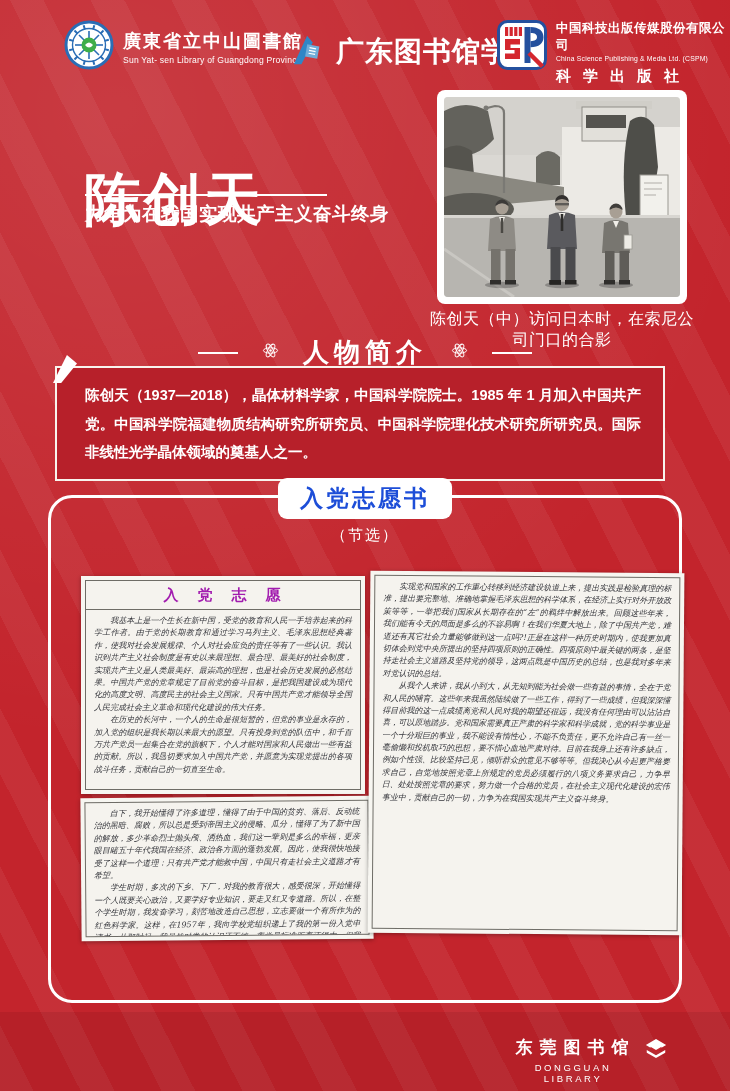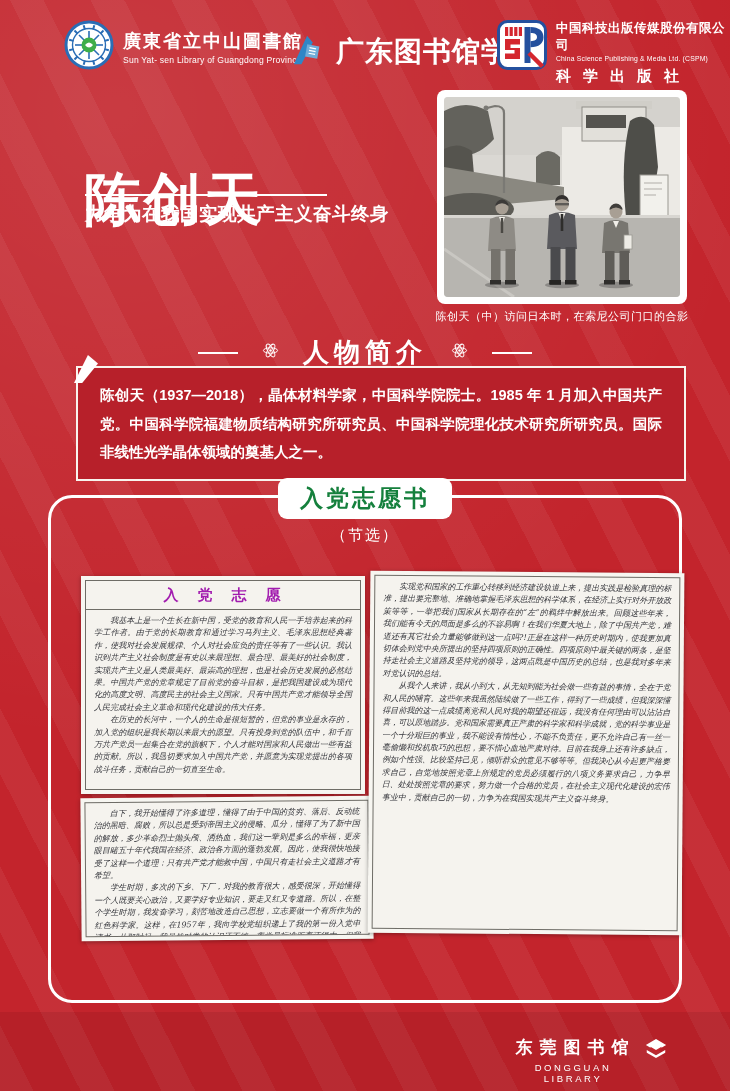--- a/index.html
+++ b/index.html
@@ -27,38 +27,38 @@
   
   .name{position:absolute;left:84px;top:124px;font-size:57px;font-weight:bold;letter-spacing:3px;
         font-family:"DejaVu Serif","Liberation Serif",serif;}
   .rule{position:absolute;left:85px;top:194px;width:242px;height:2px;background:#fff;}
   .quote{position:absolute;left:85px;top:201px;font-size:18.5px;font-weight:bold;letter-spacing:.5px;}
 
   .photo-card{position:absolute;left:437px;top:90px;width:250px;height:214px;background:#fff;
               border-radius:8px;box-sizing:border-box;padding:7px;}
   .photo-card svg{display:block;width:236px;height:200px;border-radius:4px;}
   .photo-caption{position:absolute;left:430px;top:309px;width:264px;text-align:center;
-                 font-family:"DejaVu Serif","Liberation Serif",serif;font-size:11px;letter-spacing:.5px;}
+                 font-family:"DejaVu Serif","Liberation Serif",serif;font-size:16px;letter-spacing:.5px;}
 
   
   .profile-head{position:absolute;left:0;top:335px;width:730px;display:flex;
                 justify-content:center;align-items:center;gap:24px;}
   .seg{width:40px;height:2px;background:#fff;}
   .profile-head h2{margin:0;font-size:26px;font-weight:bold;letter-spacing:5px;}
-  .bio-box{position:absolute;left:76px;top:366px;width:610px;min-height:96px;box-sizing:border-box;
-           background:#b7202a;border:2px solid #f8f4ee;padding:13px 22px 12px 22px;
+  .bio-box{position:absolute;left:55px;top:366px;width:610px;min-height:96px;box-sizing:border-box;
+           background:#b7202a;border:2px solid #f8f4ee;padding:13px 22px 12px 28px;
            font-size:14.5px;font-weight:bold;line-height:1.98;text-align:justify;}
   .fold{position:absolute;left:-4px;top:-13px;width:24px;height:28px;background:#fff;
         clip-path:polygon(0 100%,58% 0,100% 30%,34% 100%);}
 
   
   .panel{position:absolute;left:48px;top:495px;width:634px;height:508px;box-sizing:border-box;
          border:3px solid #fff;border-radius:24px;}
   .panel-label{position:absolute;left:50%;top:-20px;transform:translateX(-50%);background:#fff;
-               color:#15803d;font-size:23px;font-weight:bold;letter-spacing:3px;
+               color:#1d4ed8;font-size:23px;font-weight:bold;letter-spacing:3px;
                padding:5px 22px;border-radius:9px;white-space:nowrap;}
   .excerpt{position:absolute;left:0;top:28px;width:100%;text-align:center;font-size:15px;letter-spacing:2px;}
 
   .doc{position:absolute;background:#f7f6f1;padding:4px;box-sizing:border-box;
        box-shadow:0 1px 4px rgba(0,0,0,.35);}
   .doc-inner{border:1px solid #6e6c66;height:100%;box-sizing:border-box;overflow:hidden;
              background:#f5f3ee;}
   .doc-title{border-bottom:1px solid #6e6c66;text-align:center;padding:5px 0 4px 0;
              font-family:"DejaVu Serif","Liberation Serif",serif;color:#a21caf;
              font-size:15px;font-weight:bold;letter-spacing:2px;}

